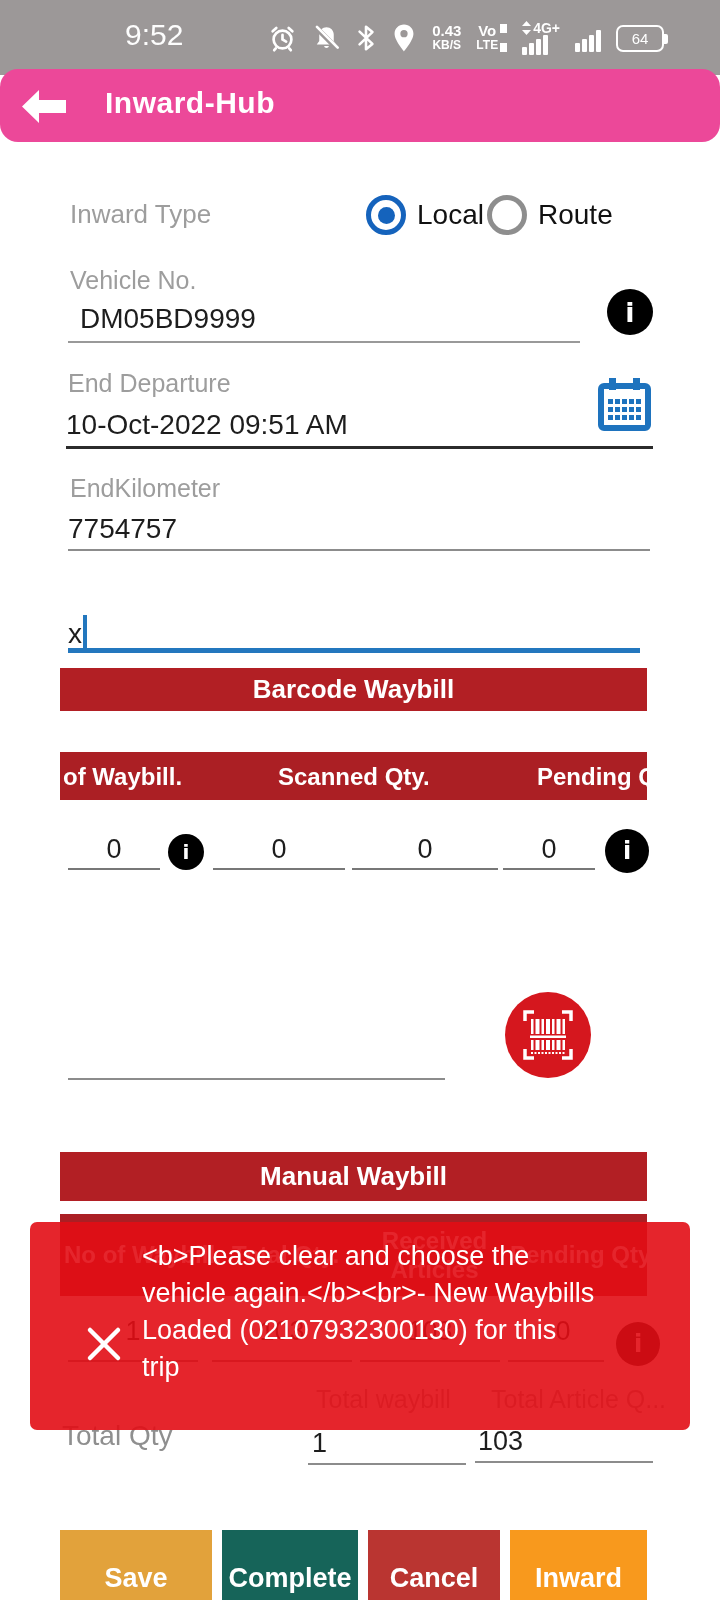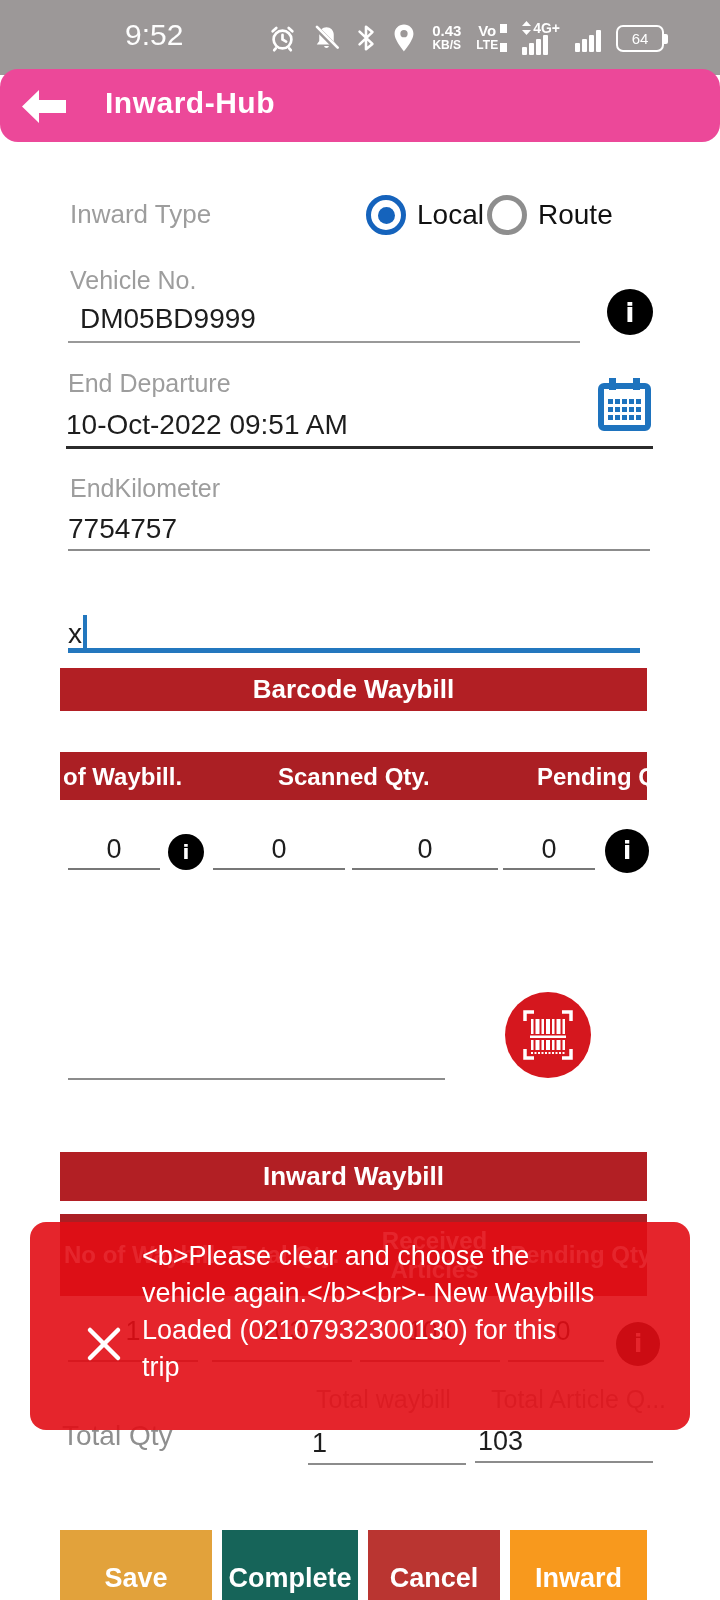--- a/index.html
+++ b/index.html
@@ -57,21 +57,21 @@
   .thead-bar { left:60px; width:587px; background:#ab1f24; color:#fff; font-weight:bold; overflow:hidden; }
   .thead-bar span { position:absolute; font-size:24px; white-space:nowrap; }
 
   .cell-val { font-size:27px; color:#1d1d1d; text-align:center; }
 
   
   #scan-btn { left:505px; top:992px; width:86px; height:86px; border-radius:50%; background:#d5171e;
     display:flex; align-items:center; justify-content:center; cursor:pointer; }
 
   
-  #toast { left:30px; top:1222px; width:660px; height:208px; border-radius:16px;
+  #toast { left:30px; top:1222px; width:660px; height:208px; border-radius:7px;
     background:rgba(226,13,21,0.9); color:#fff; }
   #toast-close { position:absolute; left:56px; top:104px; width:36px; height:36px; cursor:pointer; }
   #toast-msg { position:absolute; left:112px; top:16px; width:515px; font-size:27px; line-height:37px; }
 
   
   .fbtn { top:1530px; height:96px; color:#fff; font-weight:bold; font-size:27px;
     display:flex; align-items:center; justify-content:center; cursor:pointer; border:none; }
 </style>
 </head>
 <body>
@@ -258,21 +258,21 @@
           <rect x="26.5" y="43" width="2" height="2"></rect>
           <rect x="30" y="43" width="2" height="2"></rect>
           <rect x="33.5" y="43" width="2" height="2"></rect>
           <rect x="37" y="43" width="2" height="2"></rect>
           <rect x="40.5" y="43" width="2" height="2"></rect>
       </g>
     </svg>
   </div>
   <div class="abs uline" style="left:68px; top:1078px; width:377px;"></div>
 
-  <div class="abs section-bar" style="top:1152px; height:49px; line-height:49px;">Inward Waybill</div>
+  <div class="abs section-bar" style="top:1152px; height:49px; line-height:49px;">Manual Waybill</div>
 
   <div class="abs thead-bar" style="top:1214px; height:82px;">
     <span style="left:4px; top:27px;">No of Waybill.</span>
     <span style="left:172px; top:27px;">Total Qty.</span>
     <span style="left:312px; top:12px; width:125px; white-space:normal; text-align:center; line-height:29px;">Received Articles</span>
     <span style="left:450px; top:27px;">Pending Qty.</span>
   </div>
 
   <div class="abs cell-val" style="left:68px; top:1316px; width:130px;">1</div>
   <div class="abs uline" style="left:68px; top:1360px; width:130px; background:#777;"></div>

